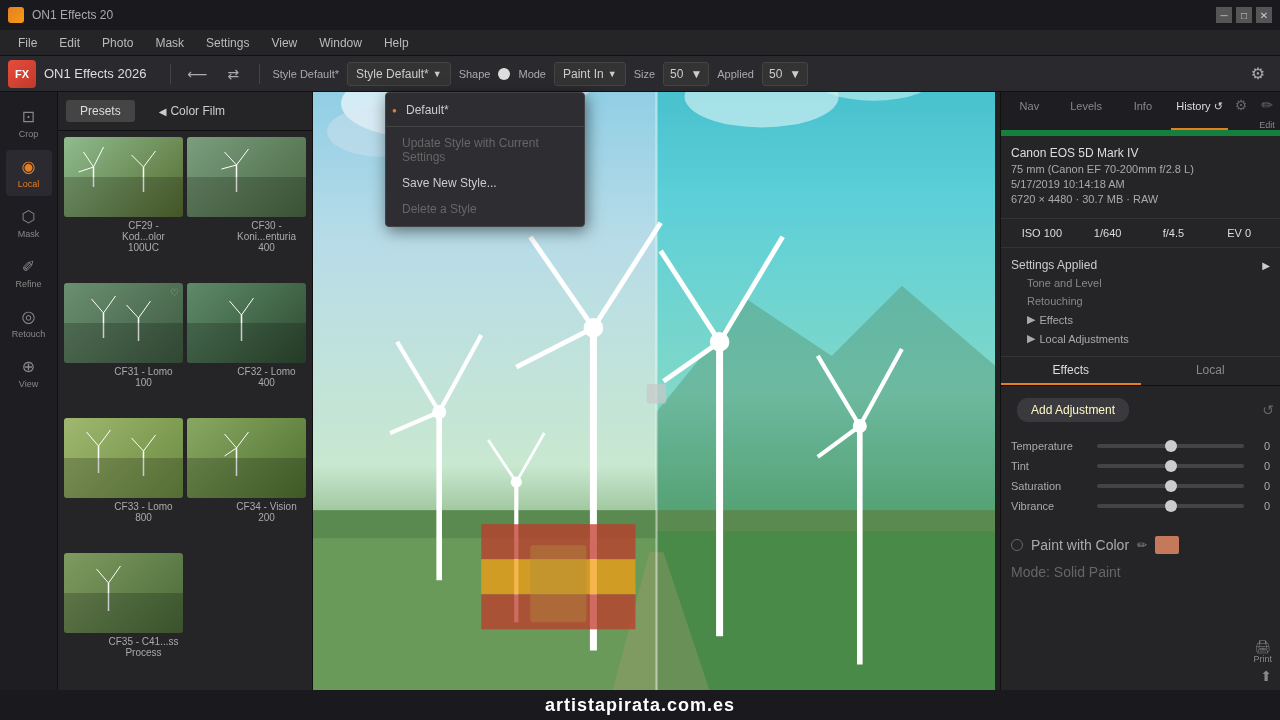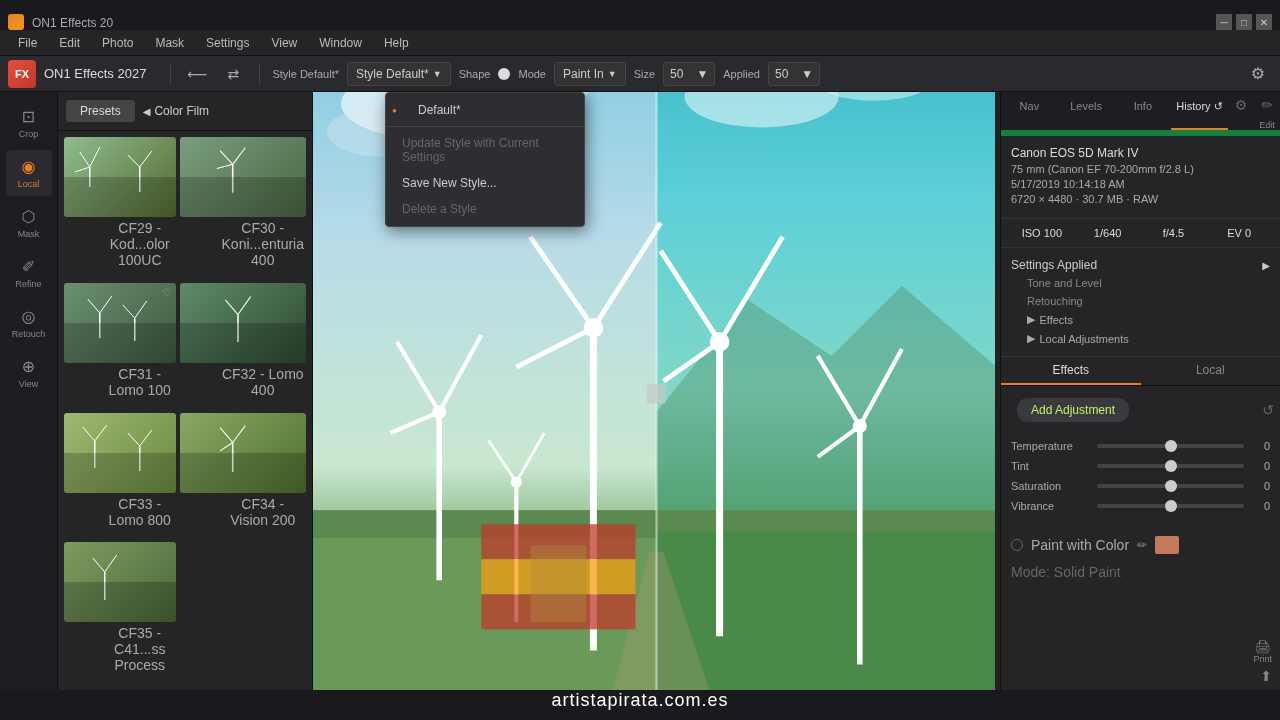--- a/index.html
+++ b/index.html
@@ -3,21 +3,21 @@
   <meta charset="utf-8">
   <style>
     * { margin: 0; padding: 0; box-sizing: border-box; }
     body { width: 1280px; height: 720px; background: #2a2a2e; font-family: 'Segoe UI', Arial, sans-serif; font-size: 12px; color: #ccc; overflow: hidden; }
 
     
     #titlebar {
       height: 30px;
       background: #1a1a1e;
       display: flex;
-      align-items: flex-end;
+      align-items: center;
       padding: 0 8px;
       gap: 8px;
       color: #aaa;
       font-size: 12px;
     }
     #titlebar .title-icon { width: 16px; height: 16px; background: linear-gradient(135deg, #e67e22, #f39c12); border-radius: 3px; flex-shrink: 0; }
     #titlebar .title-text { flex: 1; font-size: 12px; }
     #titlebar .win-controls { display: flex; gap: 4px; }
     #titlebar .win-btn { width: 16px; height: 16px; background: #555; border: none; color: #ccc; cursor: pointer; font-size: 10px; display: flex; align-items: center; justify-content: center; }
 
@@ -45,21 +45,21 @@
     }
     #toolbar .fx-logo { width: 28px; height: 28px; background: linear-gradient(135deg, #e74c3c, #c0392b); border-radius: 4px; display: flex; align-items: center; justify-content: center; color: white; font-weight: bold; font-size: 11px; flex-shrink: 0; }
     #toolbar .app-name { color: #ddd; font-size: 13px; margin-right: 12px; }
     #toolbar .toolbar-sep { width: 1px; height: 20px; background: #444; margin: 0 4px; }
     #toolbar .toolbar-icon-btn { width: 28px; height: 28px; background: transparent; border: none; color: #aaa; cursor: pointer; display: flex; align-items: center; justify-content: center; font-size: 14px; border-radius: 3px; }
     
     .style-dropdown { display: flex; align-items: center; background: #333; border: 1px solid #444; border-radius: 3px; padding: 2px 8px; cursor: pointer; gap: 4px; color: #ccc; font-size: 12px; height: 24px; }
     .style-dropdown .arrow { font-size: 9px; }
     .shape-circle { width: 12px; height: 12px; background: #ddd; border-radius: 50%; }
     .label-text { color: #aaa; font-size: 11px; }
-    .size-dropdown { display: flex; align-items: center; background: #333; border: 1px solid #444; border-radius: 3px; padding: 2px 6px; cursor: pointer; gap: 13px; color: #ccc; font-size: 12px; height: 24px; }
+    .size-dropdown { display: flex; align-items: center; background: #333; border: 1px solid #444; border-radius: 3px; padding: 2px 6px; cursor: pointer; gap: 7px; color: #ccc; font-size: 12px; height: 24px; }
     .gear-btn { width: 28px; height: 28px; background: transparent; border: none; color: #aaa; cursor: pointer; margin-left: auto; font-size: 16px; }
 
     
     #main-layout {
       display: flex;
       height: calc(720px - 30px - 26px - 36px - 30px);
     }
 
     
     #left-sidebar {
@@ -93,21 +93,21 @@
       width: 255px;
       background: #252528;
       border-right: 1px solid #111;
       display: flex;
       flex-direction: column;
     }
     #presets-header {
       padding: 8px;
       display: flex;
       align-items: center;
-      gap: 8px;
+      gap: 24px;
       border-bottom: 1px solid #111;
     }
     .presets-btn {
       background: #444;
       border: none;
       color: #ddd;
       padding: 4px 14px;
       border-radius: 3px;
       cursor: pointer;
       font-size: 12px;
@@ -144,21 +144,21 @@
       overflow: hidden;
     }
     .preset-thumb.film1 { background: linear-gradient(135deg, #8fbc8f, #556b2f); }
     .preset-thumb.film2 { background: linear-gradient(135deg, #7a9e7e, #4a6741); }
     .preset-thumb.film3 { background: linear-gradient(135deg, #6b8f71, #3d5a40); }
     .preset-thumb.film4 { background: linear-gradient(135deg, #5e8b6a, #2e4a30); }
     .preset-thumb.film5 { background: linear-gradient(135deg, #a0b870, #6a8a40); }
     .preset-thumb.film6 { background: linear-gradient(135deg, #88a862, #507030); }
     .preset-thumb.film7 { background: linear-gradient(135deg, #7e9c60, #4a6838); }
     .heart-icon { position: absolute; top: 4px; right: 4px; color: rgba(255,255,255,0.4); font-size: 10px; }
-    .preset-label { font-size: 14px; color: #aaa; padding: 3px 2px; text-align: center; margin-left: 40px; }
+    .preset-label { font-size: 10px; color: #aaa; padding: 3px 2px; text-align: center; margin-left: 40px; }
     
     .preset-thumb::after {
       content: '';
       position: absolute;
       bottom: 0;
       left: 0;
       right: 0;
       height: 40px;
       background: rgba(0,0,0,0.2);
     }
@@ -179,21 +179,21 @@
     .dropdown-item {
       padding: 6px 16px;
       cursor: pointer;
       font-size: 12px;
       color: #ccc;
       display: flex;
       align-items: center;
       gap: 8px;
     }
     .dropdown-item.checked::before { content: '●'; font-size: 8px; color: #e67e22; position: absolute; left: 6px; }
-    .dropdown-item.checked { position: relative; padding-left: 32px; }
+    .dropdown-item.checked { position: relative; padding-left: 20px; }
     .dropdown-item.disabled { color: #666; cursor: default; }
     .dropdown-sep { height: 1px; background: #444; margin: 3px 0; }
 
     
     #canvas-area {
       flex: 1;
       background: #333;
       position: relative;
       overflow: hidden;
     }
@@ -279,21 +279,21 @@
       font-size: 12px;
       color: #888;
       border-bottom: 2px solid transparent;
     }
     .el-tab.active { color: #ddd; border-bottom: 2px solid #e67e22; }
 
     .add-adj-btn {
       margin: 8px 10px;
       background: #3a3a3e;
       border: none;
-      color: #bef264;
+      color: #fef9c3;
       padding: 5px 14px;
       border-radius: 11px;
       cursor: pointer;
       font-size: 12px;
     }
 
     .adjustment-section {
       padding: 6px 10px;
     }
     .adj-row {
@@ -317,23 +317,24 @@
     .paint-radio { width: 12px; height: 12px; border: 1px solid #666; border-radius: 50%; flex-shrink: 0; }
     .paint-label { font-size: 14px; color: #aaa; }
     .paint-pen { font-size: 12px; color: #888; cursor: pointer; }
     .color-swatch { width: 24px; height: 18px; background: #c47a5a; border-radius: 2px; }
 
     
     #watermark {
       height: 30px;
       background: #1a1a1e;
       display: flex;
+      align-items: center;
       justify-content: center;
       font-size: 18px;
-      font-weight: 400;
+      font-weight: 700;
       color: white;
       letter-spacing: 1px;
     }
     .rs-icon { width: 26px; height: 26px; display: flex; align-items: center; justify-content: center; color: #666; font-size: 14px; cursor: pointer; }
     .edit-label { font-size: 9px; color: #888; margin-top: 2px; }
 
     .scrollbar-stub {
       position: absolute;
       right: 0;
       top: 0;
@@ -361,21 +362,21 @@
     <div class="menu-item">Photo</div>
     <div class="menu-item">Mask</div>
     <div class="menu-item">Settings</div>
     <div class="menu-item">View</div>
     <div class="menu-item">Window</div>
     <div class="menu-item">Help</div>
   </div>
 
 <div id="toolbar">
   <div class="fx-logo">FX</div>
-  <span class="app-name">ON1 Effects 2027</span>
+  <span class="app-name">ON1 Effects 2026</span>
   <div class="toolbar-sep"></div>
   <button class="toolbar-icon-btn">⟵</button>
   <button class="toolbar-icon-btn">⇄</button>
   <div class="toolbar-sep"></div>
   <span class="label-text">Style Default*</span>
   <div class="style-dropdown">
     <span>Style Default*</span>
     <span class="arrow">▼</span>
   </div>
   <span class="label-text">Shape</span>

